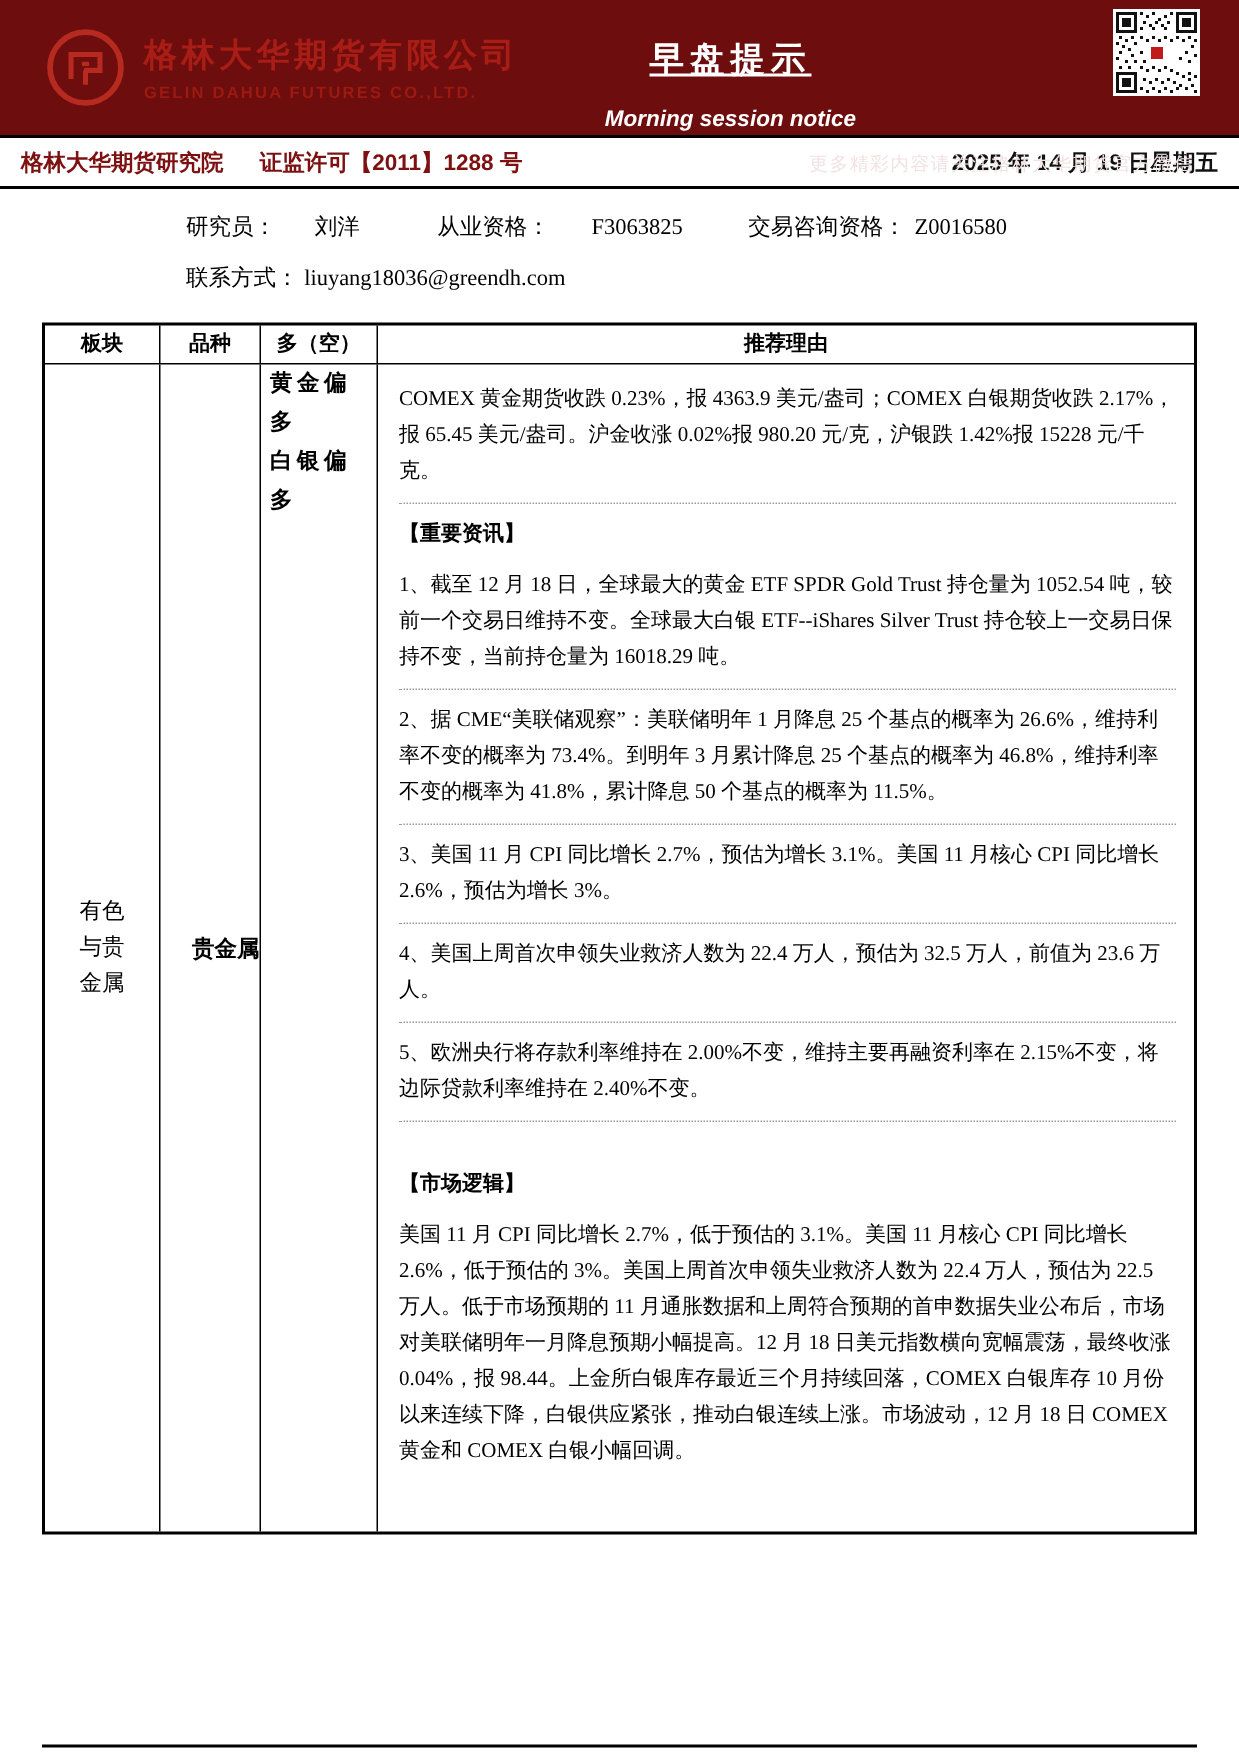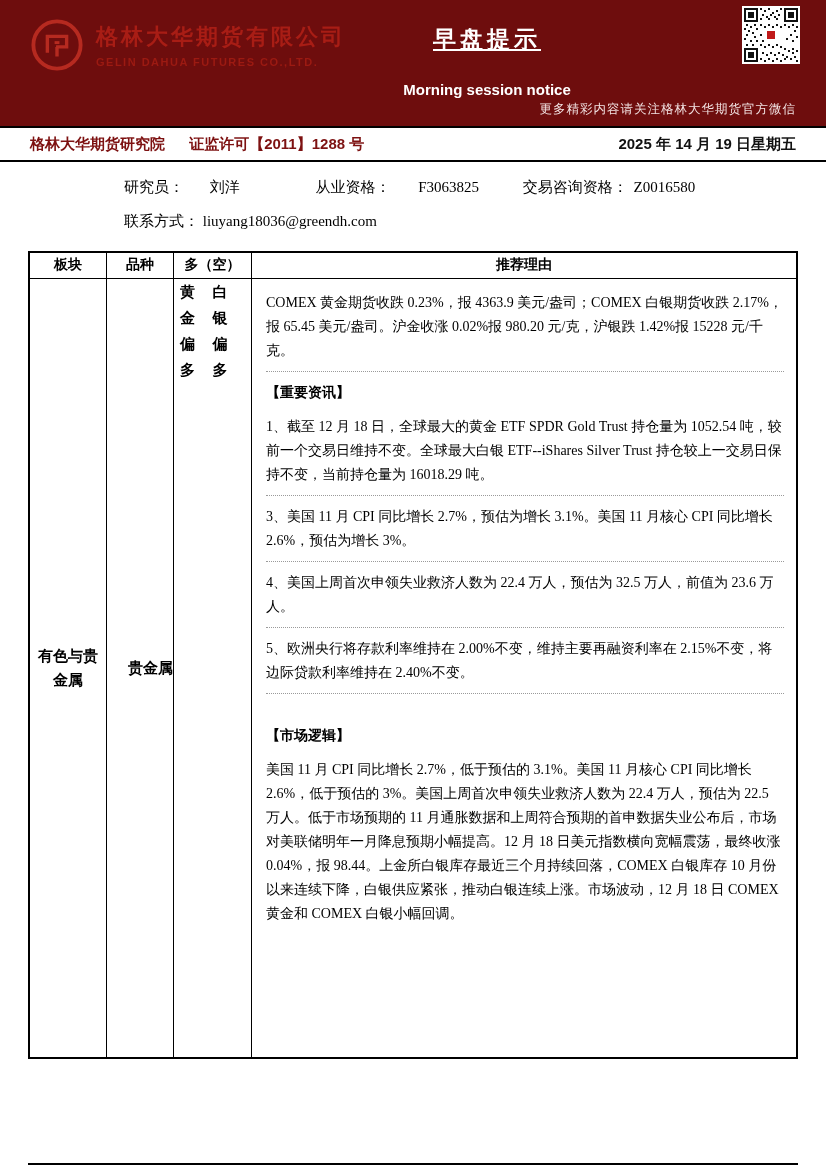--- a/index.html
+++ b/index.html
@@ -2,65 +2,65 @@
 <html><head>
 <meta charset="utf-8">
 <style>
   * { margin:0; padding:0; box-sizing:border-box; }
   html,body { background:#fff; }
   body {
     width:826px; height:1169px; position:relative; overflow:hidden;
     font-family:"Liberation Serif","DejaVu Serif",serif; color:#000;
   }
   
-  .banner { position:relative; height:126px; background:#6e0d0d; }
+  .banner { position:relative; height:90px; background:#6e0d0d; }
   .logo { position:absolute; left:30px; top:18px; display:flex; align-items:center; gap:12px; }
   .logo-icon { flex:0 0 auto; }
   .company-cn { font-size:22px; font-weight:bold; letter-spacing:3px; color:#a81d15; font-family:"Liberation Sans",sans-serif; }
   .company-en { font-size:11px; font-weight:bold; letter-spacing:1.5px; color:#9c1a12; margin-top:4px; font-family:"Liberation Sans",sans-serif; }
   .title-block { position:absolute; left:487px; top:24px; transform:translateX(-50%); text-align:center; color:#fff; font-family:"Liberation Sans",sans-serif; }
   .title-cn { font-size:23px; font-weight:bold; letter-spacing:4px;text-decoration:underline; }
-  .title-en { font-size:15px; font-weight:bold; margin-top:26px; }
+  .title-en { font-size:15px; font-weight:bold; margin-top:16px;font-style:italic; }
   .qr { position:absolute; right:26px; top:6px; background:#fff; }
   .wechat-tip { position:absolute; right:30px; top:101px; color:#f2e2e2; font-size:12.5px; letter-spacing:1px; }
   
   .subheader {
     height:36px; border-top:2px solid #000; border-bottom:2px solid #000;
-    display:flex; justify-content:space-between; align-items:center; padding:0 30px;
+    display:flex; justify-content:space-between; align-items:center; padding:0 14px;
     font-family:"Liberation Sans",sans-serif;
   }
   .sub-left { font-size:15px; font-weight:bold; color:#7d1111; }
   .sub-left .license { margin-left:20px; }
   .sub-date { font-size:15px; font-weight:bold; color:#111; }
   
   .researcher { padding:16px 0 0 124px; font-size:15px; }
   .res-line1 span, .res-line2 span { display:inline-block; }
   .res-line1 span:nth-child(2) { margin-left:22px; }
-  .res-line1 span:nth-child(3) { margin-left:72px; }
+  .res-line1 span:nth-child(3) { margin-left:48px; }
   .res-line1 span:nth-child(4) { margin-left:24px; }
   .res-line1 span:nth-child(5) { margin-left:40px; }
   .res-line1 span:nth-child(6) { margin-left:2px; }
   .res-line2 { margin-top:15px; }
   
   .report-table { margin:20px 28px 0 28px; border:2px solid #000; }
   .thead, .tbody { display:grid; grid-template-columns:77px 67px 78px 1fr; }
   .thead { border-bottom:1.5px solid #000; }
   .thead .hcell {
     font-weight:bold; font-size:14px; text-align:center; padding:3px 0 4px;
     border-right:1px solid #000;
   }
   .thead .hcell:last-child { border-right:none; }
   .tbody { height:778px; }
   .tbody .cell { border-right:1px solid #000; overflow:hidden; }
   .tbody .cell:last-child { border-right:none; }
   .cell.sector { display:flex; align-items:center; justify-content:center; text-align:center;
-    font-weight:bold; font-size:15px; line-height:24px; padding:0 7px; }
+    font-weight:normal; font-size:15px; line-height:24px; padding:0 22px; }
   .cell.variety { display:flex; align-items:center; justify-content:flex-end;
     font-weight:bold; font-size:15px; }
-  .cell.position { display:flex; flex-direction:row; justify-content:center; padding:0 6px;
+  .cell.position { display:flex; flex-direction:column; padding:0 6px;
     font-weight:bold; font-size:15px; line-height:26px; letter-spacing:3px; }
   .cell.reason { padding:12px 12px 8px 14px; font-size:14px; }
   .block { line-height:24px; margin-bottom:10px; }
   .block.heading { font-weight:bold; }
   .block.sep { border-bottom:1px dotted #9a9a9a; padding-bottom:8px; margin-bottom:9px; }
   .block.gap-top { margin-top:30px; }
   
   .bottom-divider { position:absolute; left:28px; right:28px; bottom:4px; border-top:2px solid #000; }
 </style>
 </head>
@@ -221,20 +221,21 @@
         <span>贵金属</span>
       </div>
       <div class="cell position">
         <div>黄金偏多</div>
         <div>白银偏多</div>
       </div>
       <div class="cell reason">
         <div class="block para sep">COMEX 黄金期货收跌 0.23%，报 4363.9 美元/盎司；COMEX 白银期货收跌 2.17%，报 65.45 美元/盎司。沪金收涨 0.02%报 980.20 元/克，沪银跌 1.42%报 15228 元/千克。</div>
         <div class="block heading">【重要资讯】</div>
         <div class="block para sep">1、截至 12 月 18 日，全球最大的黄金 ETF SPDR Gold Trust 持仓量为 1052.54 吨，较前一个交易日维持不变。全球最大白银 ETF--iShares Silver Trust 持仓较上一交易日保持不变，当前持仓量为 16018.29 吨。</div>
+        <div class="block para sep">2、据 CME“美联储观察”：美联储明年 1 月降息 25 个基点的概率为 26.6%，维持利率不变的概率为 73.4%。到明年 3 月累计降息 25 个基点的概率为 46.8%，维持利率不变的概率为 41.8%，累计降息 50 个基点的概率为 11.5%。</div>
         <div class="block para sep">3、美国 11 月 CPI 同比增长 2.7%，预估为增长 3.1%。美国 11 月核心 CPI 同比增长 2.6%，预估为增长 3%。</div>
         <div class="block para sep">4、美国上周首次申领失业救济人数为 22.4 万人，预估为 32.5 万人，前值为 23.6 万人。</div>
         <div class="block para sep">5、欧洲央行将存款利率维持在 2.00%不变，维持主要再融资利率在 2.15%不变，将边际贷款利率维持在 2.40%不变。</div>
         <div class="block heading gap-top">【市场逻辑】</div>
         <div class="block para">美国 11 月 CPI 同比增长 2.7%，低于预估的 3.1%。美国 11 月核心 CPI 同比增长 2.6%，低于预估的 3%。美国上周首次申领失业救济人数为 22.4 万人，预估为 22.5 万人。低于市场预期的 11 月通胀数据和上周符合预期的首申数据失业公布后，市场对美联储明年一月降息预期小幅提高。12 月 18 日美元指数横向宽幅震荡，最终收涨 0.04%，报 98.44。上金所白银库存最近三个月持续回落，COMEX 白银库存 10 月份以来连续下降，白银供应紧张，推动白银连续上涨。市场波动，12 月 18 日 COMEX 黄金和 COMEX 白银小幅回调。</div>
       </div>
     </div>
   </div>
 
   <div class="bottom-divider"></div>

